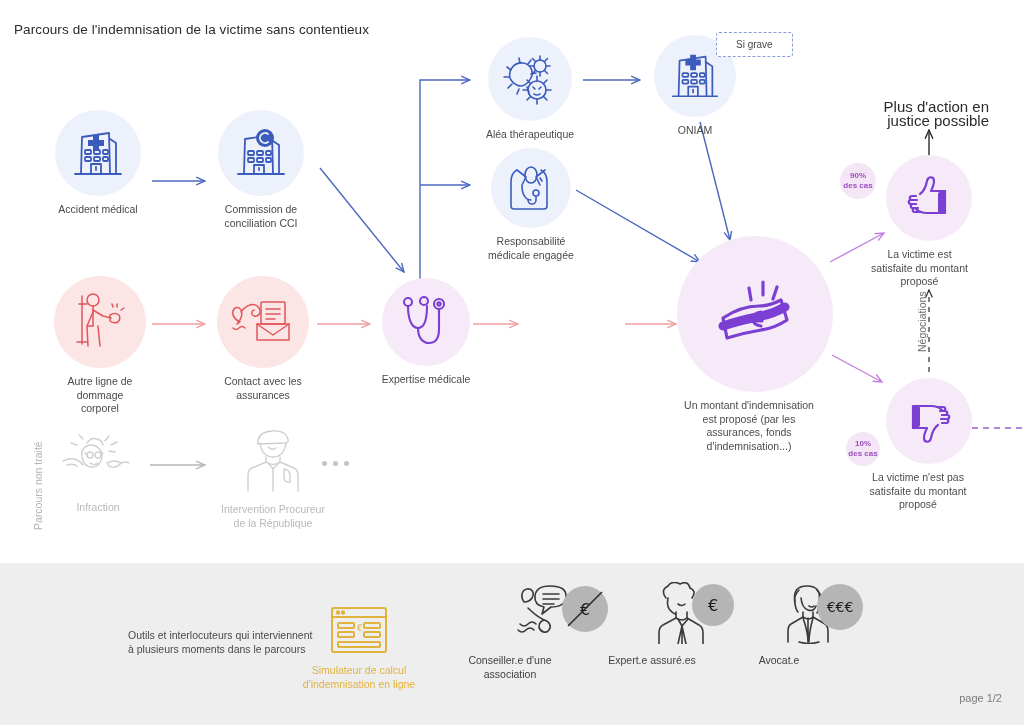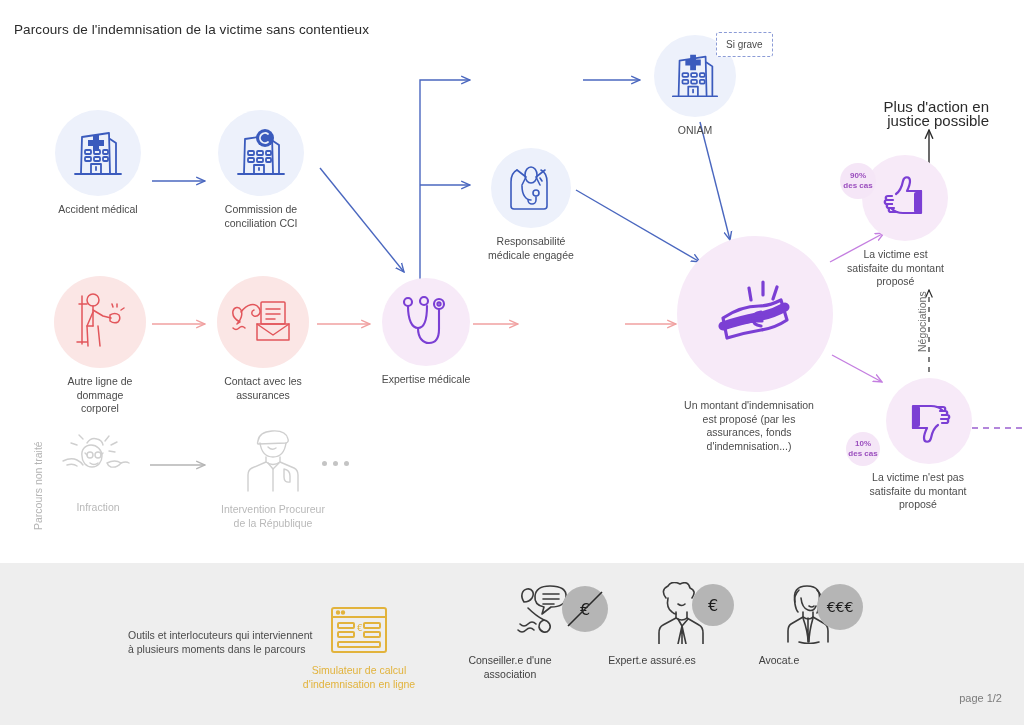--- a/index.html
+++ b/index.html
@@ -24,21 +24,21 @@
     margin-top:7px;text-align:center;font-size:10.5px;line-height:13.5px;
     color:#4c4c4c;white-space:pre-line;
   }
 
   .blue .cap{color:#4a4a4a;}
   .pink .cap{color:#4a4a4a;}
   .grey .cap{color:#b9b9b9;}
 
   
   .tagbox{
-    border:1.3px dashed #8b9bd6;border-radius:3px;padding:5px 9px;
+    border:1.3px dashed #8b9bd6;border-radius:3px;padding:5px 19px;
     font-size:10px;line-height:13px;color:#4a4a4a;text-align:center;background:#fff;
   }
   .tagbox.dark{border-color:#555;}
 
   
   .badge{
     position:absolute;border-radius:50%;background:#f5e6f7;
     display:flex;flex-direction:column;align-items:center;justify-content:center;
     color:#9b4fbe;font-size:8px;line-height:10px;text-align:center;font-weight:600;
   }
@@ -167,20 +167,34 @@
         <rect x="34" y="33" width="5" height="4" rx="1"></rect>
         <path d="M22 48 L22 40 h10 v8"></path>
           <path d="M27 43 v2"></path>
         <path d="M6 49 h46"></path>
       </svg>
     </div>
     <div class="cap">Commission de
 conciliation CCI</div>
   </div>
 
+  <div class="node blue" style="left:475px;top:37px;width:110px;">
+    <div class="bubble" style="width:84px;height:84px;background:#edf1fb;">
+      <svg width="60" height="58" viewBox="0 0 60 58" fill="none" stroke="#3b5bbd" stroke-width="1.6" stroke-linecap="round" stroke-linejoin="round">
+        <path d="M10 28 c-2-9 5-16 13-15 c8 1 11 9 8 15 c-3 6-9 10-14 7 c-4-2-6-4-7-7z"></path>
+        <path d="M11 20 l-4-3 M9 27 l-5 0 M12 34 l-4 4 M20 13 l-1-5 M28 14 l3-4 M31 24 l5-1 M27 37 l2 5 M19 39 l-2 5"></path>
+        <circle cx="40" cy="16" r="6"></circle>
+        <path d="M40 10 v-4 M46 16 h4 M40 22 v4 M34 16 h-4 M44.5 11.5 l3-3 M44.5 20.5 l3 3 M35.5 20.5 l-3 3 M35.5 11.5 l-3-3"></path>
+        <circle cx="37" cy="40" r="9"></circle>
+        <path d="M37 31 v-5 M46 40 h5 M37 49 v5 M28 40 h-5 M43.5 33.5 l3.5-3.5 M43.5 46.5 l3.5 3.5 M30.5 46.5 l-3.5 3.5 M30.5 33.5 l-3.5-3.5"></path>
+        <path d="M33 37 l2 2 M41 37 l-2 2 M34 44 q3 2 6 0"></path>
+      </svg>
+    </div>
+    <div class="cap">Aléa thérapeutique</div>
+  </div>
 
   <div class="node blue" style="left:478px;top:148px;width:106px;">
     <div class="bubble" style="width:80px;height:80px;background:#edf1fb;">
       <svg width="56" height="56" viewBox="0 0 56 56" fill="none" stroke="#3b5bbd" stroke-width="1.6" stroke-linecap="round" stroke-linejoin="round">
         <path d="M14 10 c-4 2-6 7-6 12 l0 24 c0 2 1 3 3 3 l30 0 c2 0 3-1 3-3 l0-24 c0-5-2-10-6-12"></path>
         <path d="M14 10 l9 7 l-4 8"></path>
           <path d="M42 10 l-9 7 l4 8"></path>
         <ellipse cx="28" cy="15" rx="6" ry="8"></ellipse>
         <path d="M19 26 c0 9 4 14 9 14"></path>
         <path d="M25 40 a4 4 0 1 0 8 0 l0-3"></path>
@@ -279,21 +293,21 @@
     </div>
     <div class="cap" style="width:180px;margin-left:-12px;">Un montant d'indemnisation
 est proposé (par les
 assurances, fonds
 d'indemnisation...)</div>
   </div>
 
   <div class="abs" style="left:869px;top:100px;width:120px;text-align:right;font-size:15px;line-height:13.5px;color:#2b2b2b;white-space:pre-line;">Plus d'action en
 justice possible</div>
 
-  <div class="node" style="left:862px;top:155px;width:86px;justify-content:center;">
+  <div class="node" style="left:886px;top:155px;width:86px;justify-content:center;">
     <div class="bubble" style="width:86px;height:86px;background:#f7eaf8;">
       <svg width="54" height="52" viewBox="0 0 54 52" fill="none" stroke="#7b3fd4" stroke-width="2.2" stroke-linecap="round" stroke-linejoin="round">
         <path d="M18 22 c3-2 6-8 7-13 c1-5 7-5 7 0 c0 4-2 8-3 10 l14 0"></path>
         <path d="M43 19 l0 22 l-18 0 c-5 0-9-2-11-4"></path>
         <path d="M14 24 l-4 0 c-3 0-3 4 0 4 l5 0"></path>
         <path d="M13 28 l-4 0 c-3 0-3 4 0 4 l5 0"></path>
         <path d="M14 32 l-3 0 c-3 0-3 4 0 4 l5 0"></path>
         <path d="M15 36 l-2 0 c-3 0-3 4 0 4 l6 0"></path>
         <rect x="36" y="20" width="8" height="21" rx="2" fill="#7b3fd4" stroke="none"></rect>
       </svg>

